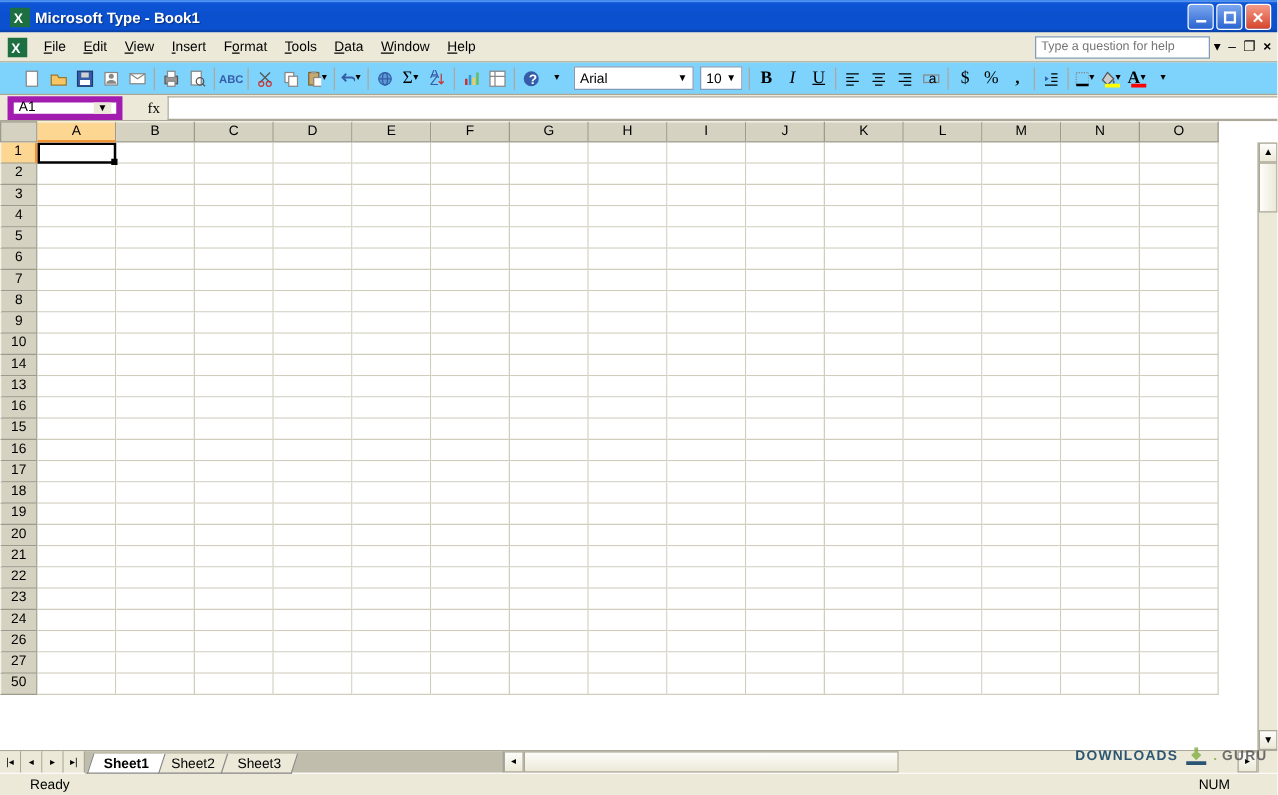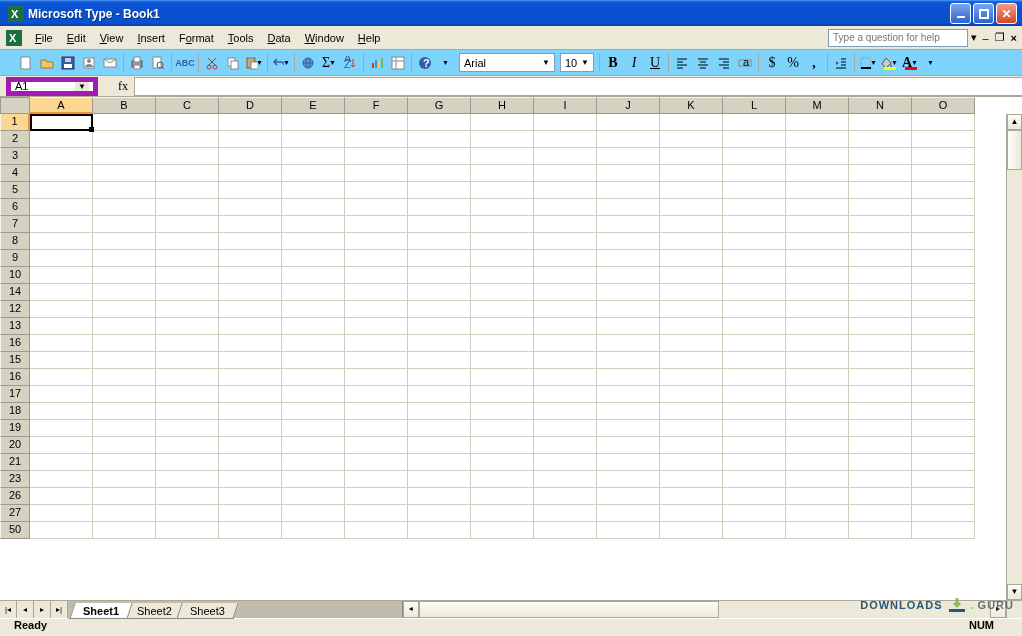--- a/index.html
+++ b/index.html
@@ -72,21 +72,21 @@
 .sheet-tab span { display: inline-block; transform: skewX(18deg); }
 .sheet-tab.active { background: #fff; font-weight: bold; z-index: 2; position: relative; }
 .sheet-track { flex: 0 0 170px; background: #c0bdad; }
 .hscroll { flex: 1; display: flex; background: #ece9d8; border-left: 1px solid #888; }
 .hscroll .btn { width: 16px; background: linear-gradient(#fdfdfb,#ece9d8); border: 1px solid #aca899; text-align: center; font-size: 8px; line-height: 14px; }
 .hscroll .thumb { width: 300px; background: linear-gradient(#fdfdfb,#ece9d8); border: 1px solid #aca899; }
 .hscroll .track { flex: 1; background: #ece9d8; }
 .hscroll .corner { width: 16px; background: #ece9d8; border-left: 1px solid #aca899; }
 
 
-.statusbar { height: 18px; background: #ece9d8; border-top: 1px solid #fff; display: flex; padding: 0 14px; font-size: 11px; font-weight: bold; }
+.statusbar { height: 18px; background: #ece9d8; border-top: 1px solid #fff; display: flex; align-items: center; padding: 0 24px; font-size: 11px; }
 .statusbar .spacer { flex: 1; }
 .statusbar .cap { padding: 0 14px; }
 
 
 .watermark { position: absolute; right: 8px; bottom: 22px; font-family: Arial; font-weight: 900; letter-spacing: 1px; color: #0a3d62; opacity: .85; font-size: 18px; display: flex; align-items: center; gap: 3px; pointer-events: none; }
 .watermark .dot { color: #88b04b; }
 .watermark .guru { color: #555; font-weight: 700; }
 .watermark svg { margin: 0 1px; }
 </style>
 </head>
@@ -581,38 +581,20 @@
         <div class="cell"></div>
         <div class="cell"></div>
         <div class="cell"></div>
         <div class="cell"></div>
         <div class="cell"></div>
         <div class="cell"></div>
         <div class="cell"></div>
         <div class="cell"></div>
       </div>
       <div class="row">
-        <div class="row-h">12</div>
-        <div class="cell"></div>
-        <div class="cell"></div>
-        <div class="cell"></div>
-        <div class="cell"></div>
-        <div class="cell"></div>
-        <div class="cell"></div>
-        <div class="cell"></div>
-        <div class="cell"></div>
-        <div class="cell"></div>
-        <div class="cell"></div>
-        <div class="cell"></div>
-        <div class="cell"></div>
-        <div class="cell"></div>
-        <div class="cell"></div>
-        <div class="cell"></div>
-      </div>
-      <div class="row">
         <div class="row-h">13</div>
         <div class="cell"></div>
         <div class="cell"></div>
         <div class="cell"></div>
         <div class="cell"></div>
         <div class="cell"></div>
         <div class="cell"></div>
         <div class="cell"></div>
         <div class="cell"></div>
         <div class="cell"></div>
@@ -761,21 +743,57 @@
         <div class="cell"></div>
         <div class="cell"></div>
         <div class="cell"></div>
         <div class="cell"></div>
         <div class="cell"></div>
         <div class="cell"></div>
         <div class="cell"></div>
         <div class="cell"></div>
       </div>
       <div class="row">
+        <div class="row-h">22</div>
+        <div class="cell"></div>
+        <div class="cell"></div>
+        <div class="cell"></div>
+        <div class="cell"></div>
+        <div class="cell"></div>
+        <div class="cell"></div>
+        <div class="cell"></div>
+        <div class="cell"></div>
+        <div class="cell"></div>
+        <div class="cell"></div>
+        <div class="cell"></div>
+        <div class="cell"></div>
+        <div class="cell"></div>
+        <div class="cell"></div>
+        <div class="cell"></div>
+      </div>
+      <div class="row">
         <div class="row-h">23</div>
+        <div class="cell"></div>
+        <div class="cell"></div>
+        <div class="cell"></div>
+        <div class="cell"></div>
+        <div class="cell"></div>
+        <div class="cell"></div>
+        <div class="cell"></div>
+        <div class="cell"></div>
+        <div class="cell"></div>
+        <div class="cell"></div>
+        <div class="cell"></div>
+        <div class="cell"></div>
+        <div class="cell"></div>
+        <div class="cell"></div>
+        <div class="cell"></div>
+      </div>
+      <div class="row">
+        <div class="row-h">24</div>
         <div class="cell"></div>
         <div class="cell"></div>
         <div class="cell"></div>
         <div class="cell"></div>
         <div class="cell"></div>
         <div class="cell"></div>
         <div class="cell"></div>
         <div class="cell"></div>
         <div class="cell"></div>
         <div class="cell"></div>

